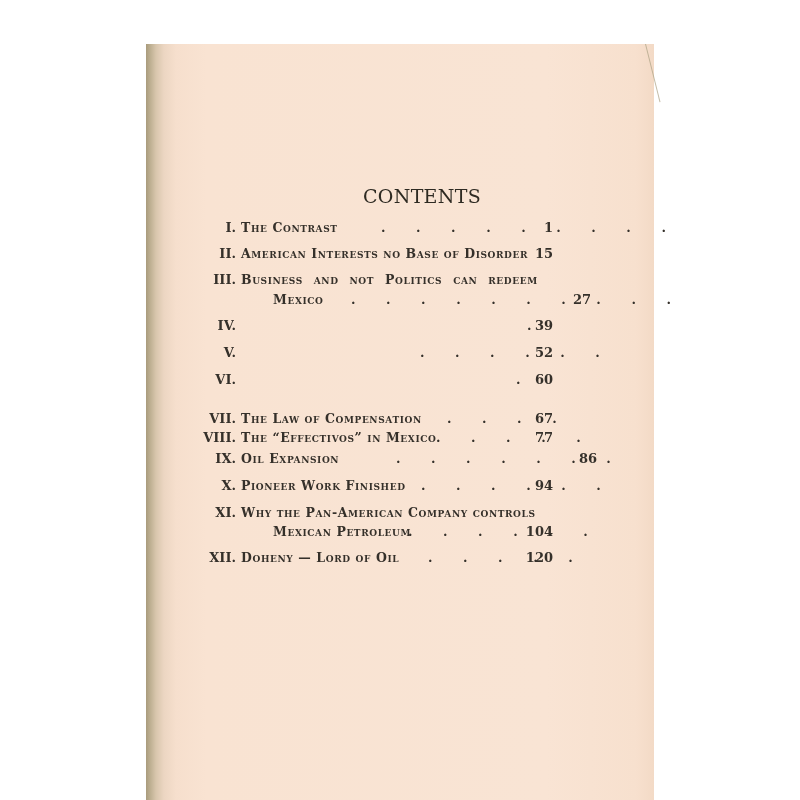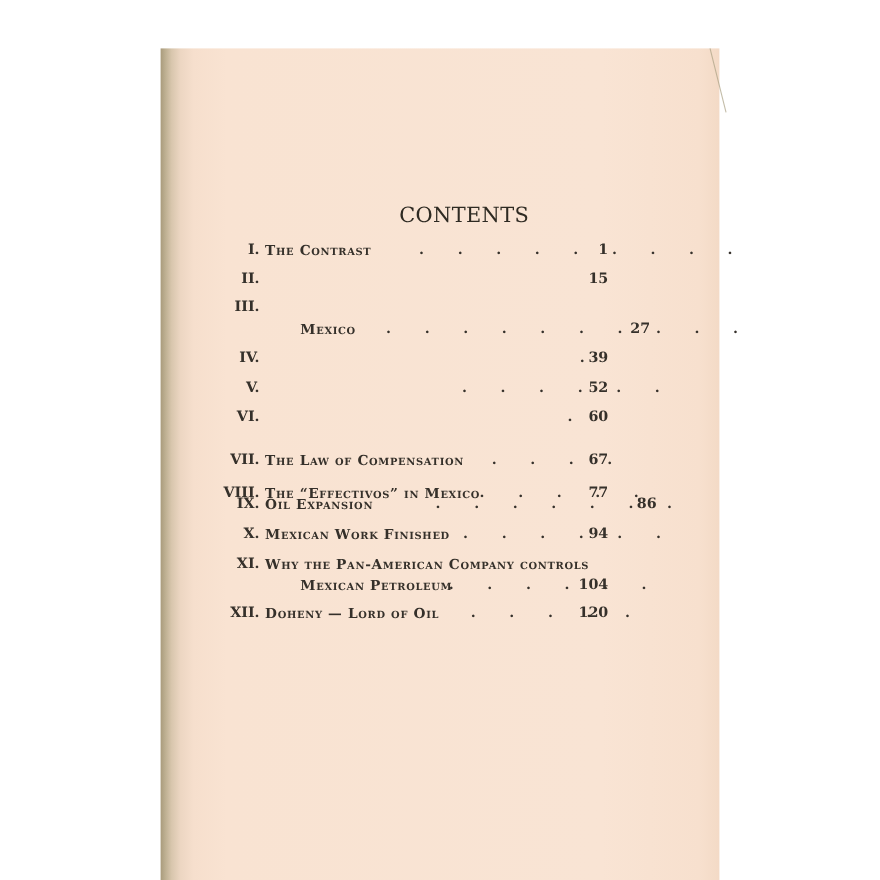--- a/index.html
+++ b/index.html
@@ -121,27 +121,29 @@
         <span class="num">I.</span>
         <span class="text">The Contrast</span>
         <span class="leader" style="left:235px;">. . . . . . . . .</span>
         <span class="page-no">1</span>
       </div>
     </div>
 
     <div class="entry" style="top:26px;">
       <div class="line" style="top:0; width:100%;">
         <span class="num">II.</span>
+        <span class="text">American Interests no Base of Disorder</span>
         <span class="page-no">15</span>
       </div>
     </div>
 
     <div class="entry" style="top:52px;">
       <div class="line" style="top:0; width:100%;">
         <span class="num">III.</span>
+        <span class="text" style="word-spacing:6px;">Business and not Politics can redeem</span>
       </div>
       <div class="line" style="top:20px; width:100%;padding-left:38px;">
         <span class="text cont">Mexico</span>
         <span class="leader" style="left:205px;">. . . . . . . . . .</span>
         <span class="page-no">27</span>
       </div>
     </div>
 
     <div class="entry" style="top:98px;">
       <div class="line" style="top:0; width:100%;">
@@ -170,41 +172,41 @@
     <div class="entry" style="top:179px;">
       <div class="line" style="top:12px; width:100%;">
         <span class="num">VII.</span>
         <span class="text">The Law of Compensation</span>
         <span class="leader" style="left:301px;">. . . .</span>
         <span class="page-no">67</span>
       </div>
     </div>
 
     <div class="entry" style="top:205px;">
-      <div class="line" style="top:16px; width:100%;">
+      <div class="line" style="top:5px; width:100%;">
         <span class="num">VIII.</span>
         <span class="text">The “Effectivos” in Mexico</span>
         <span class="leader" style="left:290px;">. . . . .</span>
         <span class="page-no">77</span>
       </div>
     </div>
 
     <div class="entry" style="top:231px;">
       <div class="line" style="top:0; width:100%;padding-left:44px;">
         <span class="num">IX.</span>
         <span class="text">Oil Expansion</span>
         <span class="leader" style="left:250px;">. . . . . . .</span>
         <span class="page-no">86</span>
       </div>
     </div>
 
     <div class="entry" style="top:258px;">
       <div class="line" style="top:0; width:100%;">
         <span class="num">X.</span>
-        <span class="text">Mexican Work Finished</span>
+        <span class="text">Pioneer Work Finished</span>
         <span class="leader" style="left:275px;">. . . . . .</span>
         <span class="page-no">94</span>
       </div>
     </div>
 
     <div class="entry" style="top:285px;">
       <div class="line" style="top:0; width:100%;">
         <span class="num">XI.</span>
         <span class="text">Why the Pan-American Company controls</span>
       </div>

